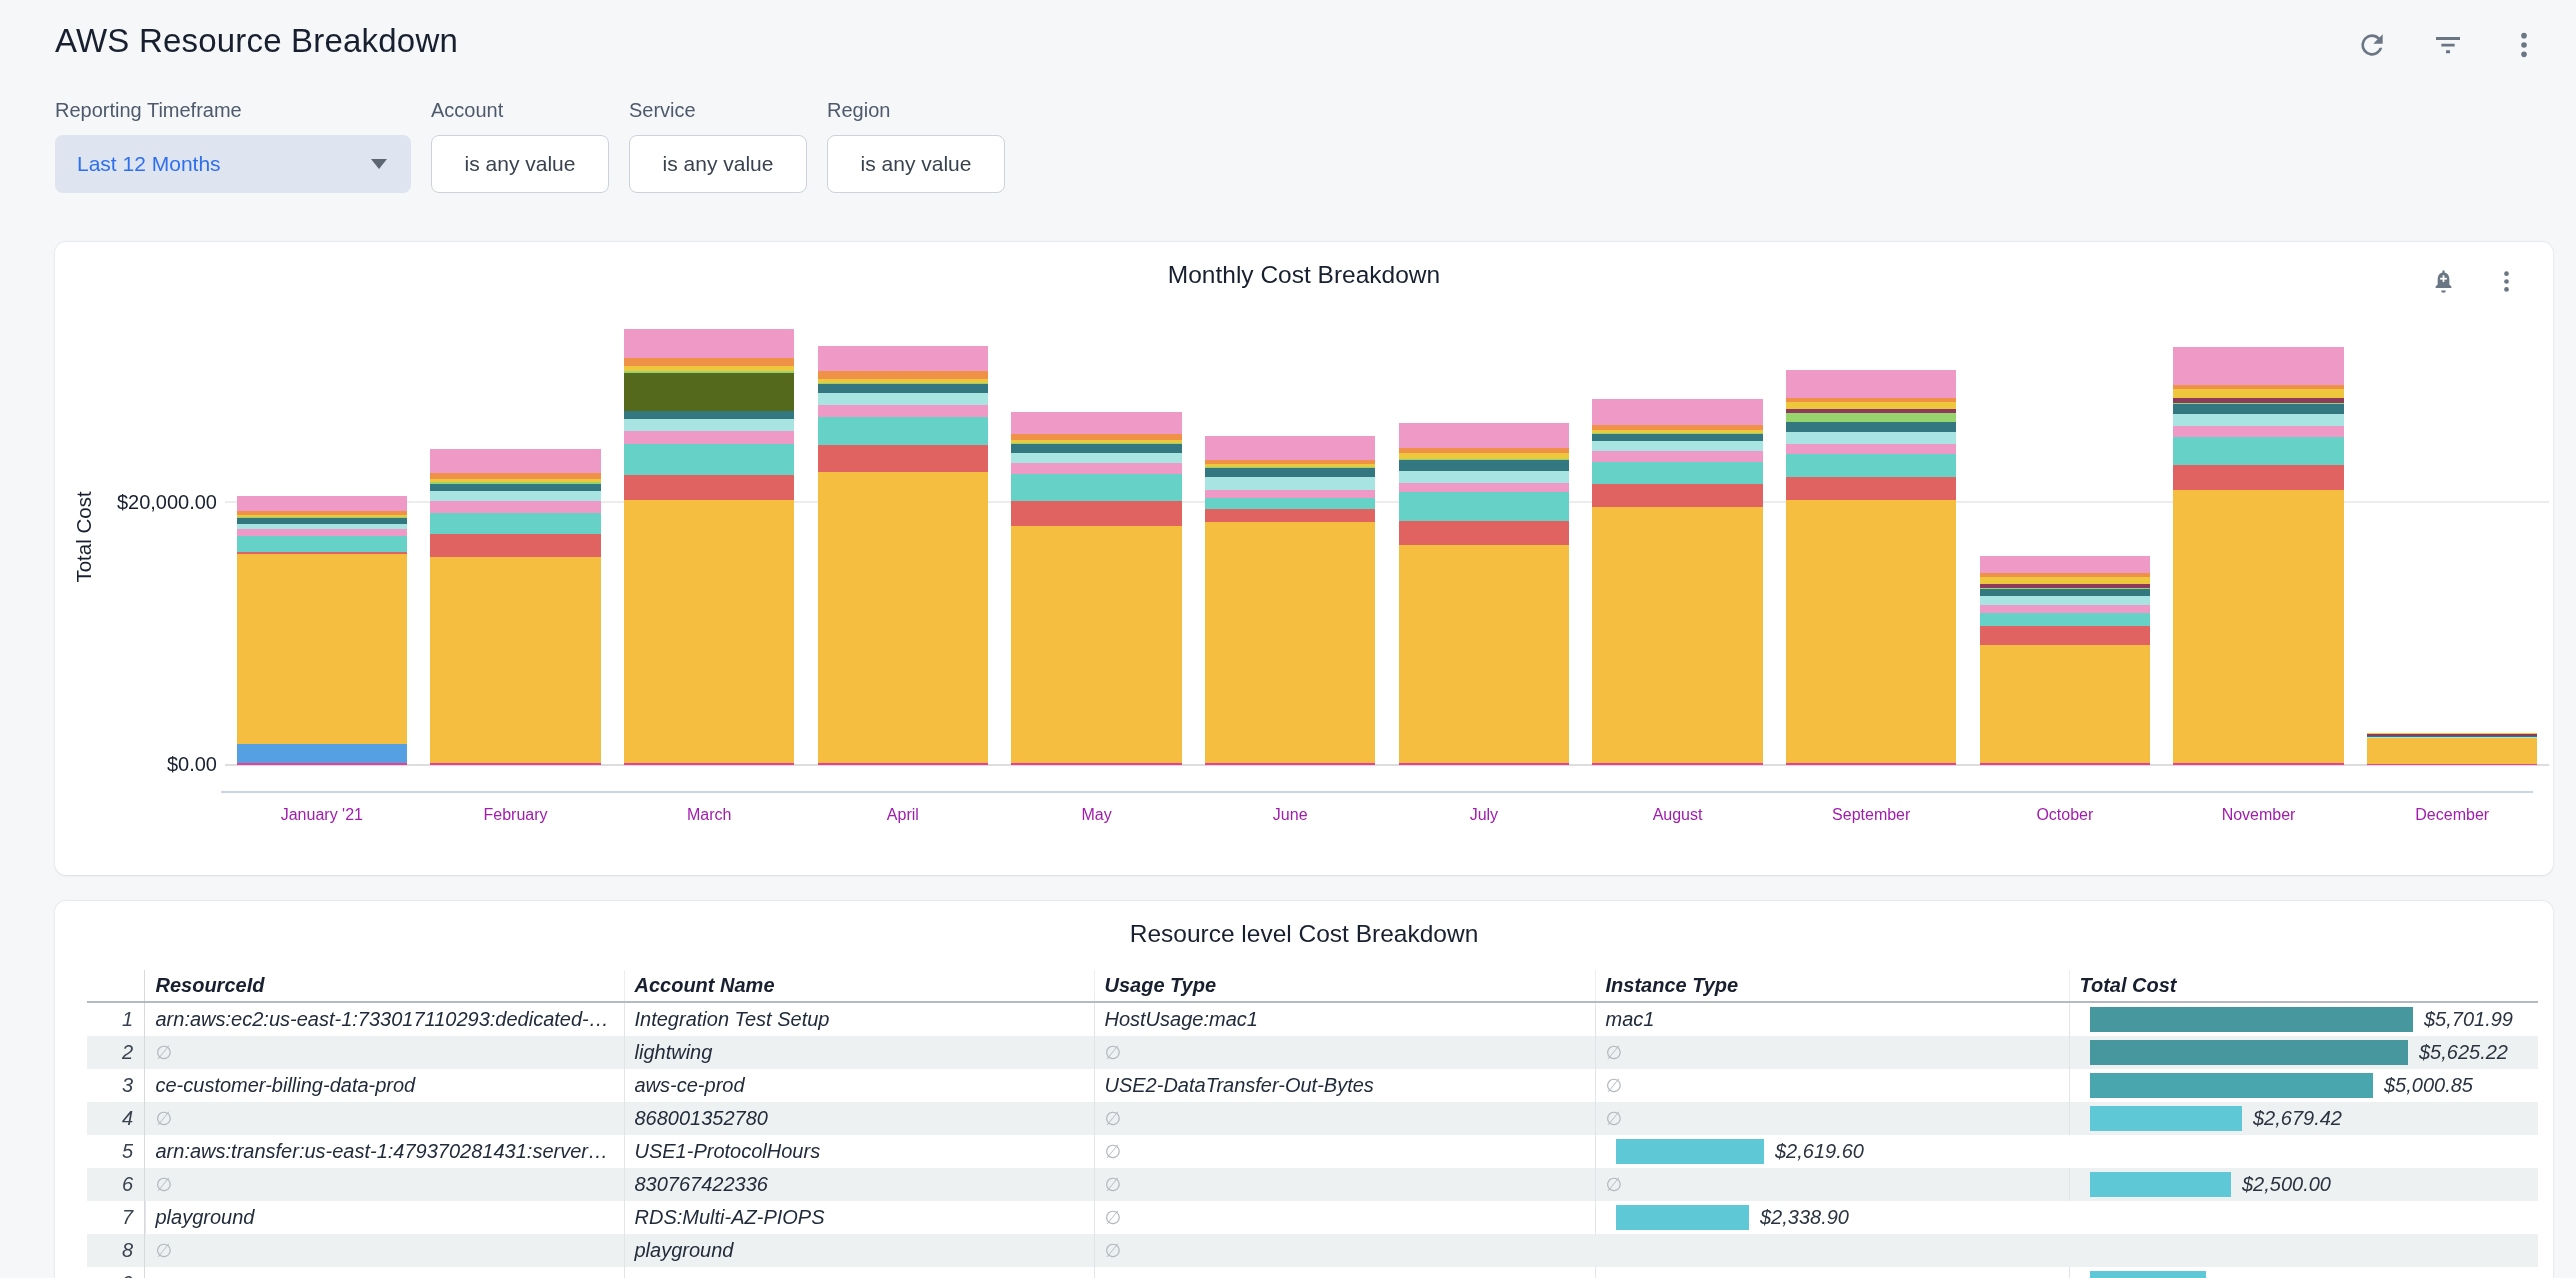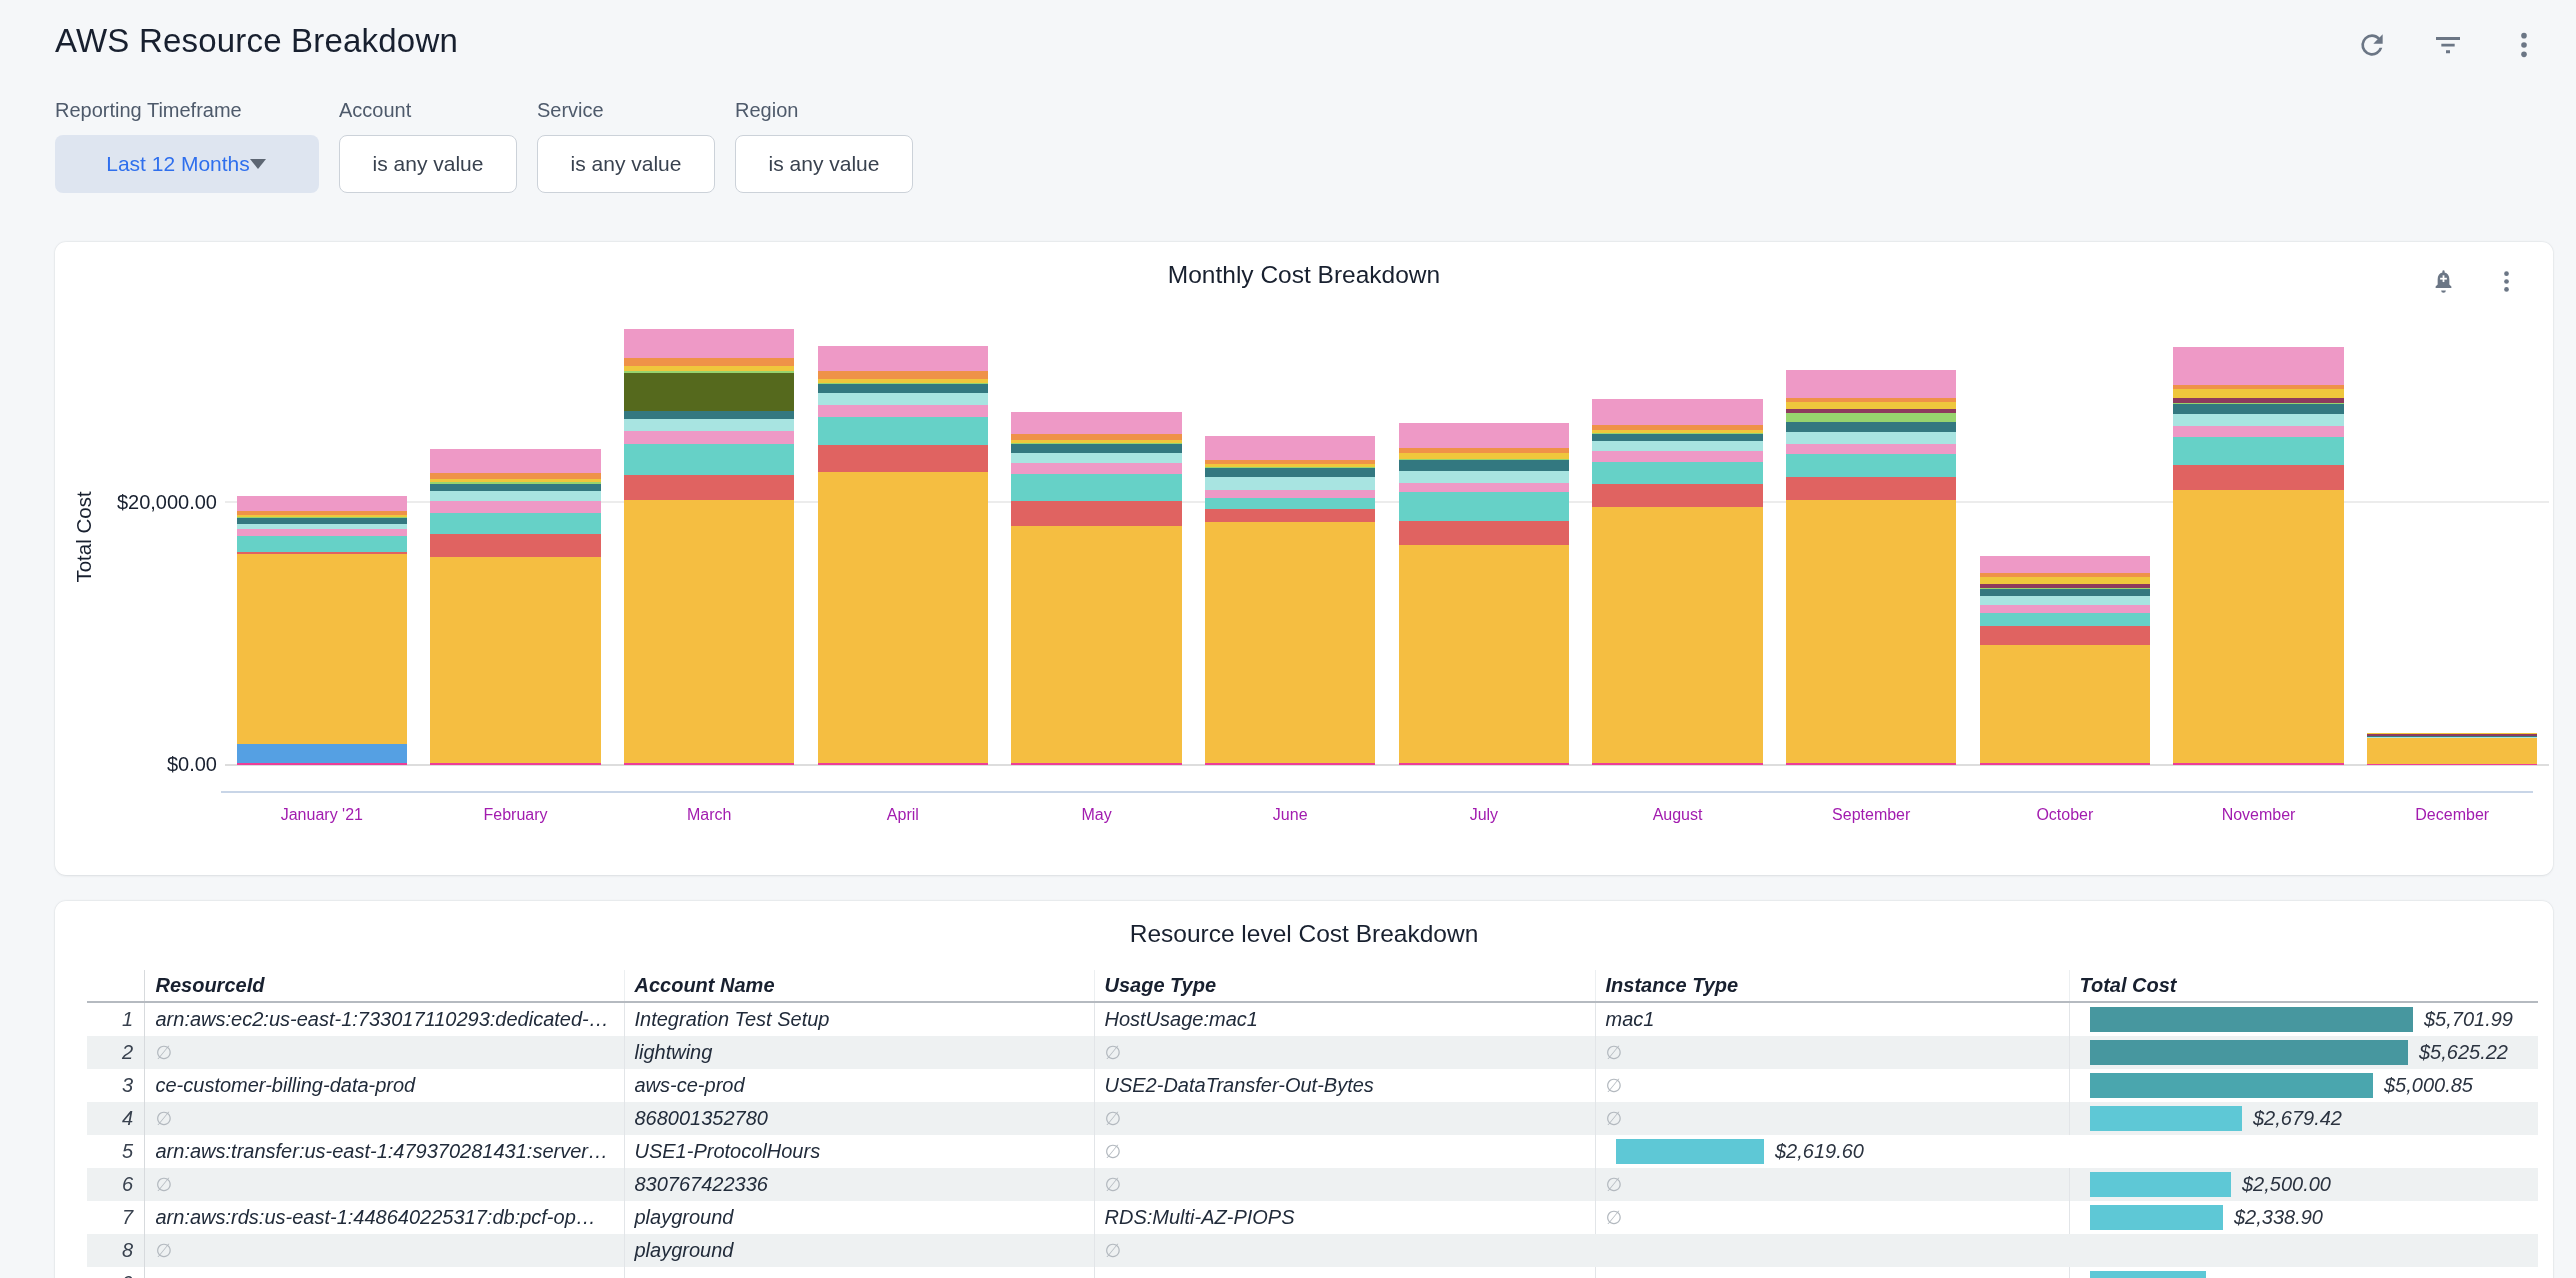--- a/index.html
+++ b/index.html
@@ -10,21 +10,21 @@
   }
   
   .page-title { position:absolute; left:55px; top:22px; font-size:33px; font-weight:500; color:#18202f; letter-spacing:0.2px; }
   .header-icons { position:absolute; right:35px; top:27px; display:flex; gap:41px; align-items:center; }
   .hicon { width:35px; height:35px; display:flex; align-items:center; justify-content:center; cursor:pointer; color:#6b7685; }
   .hicon svg { width:32px; height:32px; fill:#6b7685; }
   
   .filters { position:absolute; left:55px; top:99px; display:flex; gap:20px; }
   .filter-group { display:flex; flex-direction:column; }
   .filter-label { font-size:20px; color:#4e5a6b; margin-bottom:12.6px; }
-  .tf-pill { width:264px; height:58px; background:#dee5f0; border-radius:8px; display:flex; align-items:center; justify-content:center; padding:0 24px 0 22px; cursor:pointer; }
+  .tf-pill { width:356px; height:58px; background:#dee5f0; border-radius:8px; display:flex; align-items:center; justify-content:space-between; padding:0 24px 0 22px; cursor:pointer; }
   .tf-pill .val { font-size:21px; color:#2f6fed; }
   .caret { width:0; height:0; border-left:8.7px solid transparent; border-right:8.7px solid transparent; border-top:10.3px solid #5d6673; }
   .any-box { min-width:178px; height:58px; background:#ffffff; border:1.6px solid #ccd2d9; border-radius:8px; display:flex; align-items:center; justify-content:center; padding:0 27px; font-size:21px; color:#39424f; cursor:pointer; }
   
   .card { position:absolute; left:55px; width:2498px; background:#ffffff; border-radius:11px; box-shadow:0 0.8px 2.4px rgba(40,50,60,.10), 0 0 0 0.8px rgba(40,50,60,.03); }
   #chart-card { top:242px; height:633px; }
   #table-card { top:901px; height:489px; }
   .card-title { position:absolute; left:0; right:0; top:19px; text-align:center; font-size:24.5px; color:#18202f; }
   .card-icons { position:absolute; right:32px; top:24px; display:flex; gap:33px; align-items:center; }
   .cicon { width:30px; height:30px; display:flex; align-items:center; justify-content:center; cursor:pointer; }
@@ -438,21 +438,20 @@
           <div class="tcell sep">
             <span class="nullv">∅</span>
           </div>
           <div class="tcell sep cost-cell">
             <div class="cost-bar" style="width: 141px; background: rgb(94, 200, 214);"></div>
             <span class="cost-label">$2,500.00</span>
           </div>
         </div>
         <div class="trow body-row">
           <div class="tcell cell-num">7</div>
-          <div class="tcell">arn:aws:rds:us-east-1:448640225317:db:pcf-op…</div>
           <div class="tcell sep">playground</div>
           <div class="tcell sep">RDS:Multi-AZ-PIOPS</div>
           <div class="tcell sep">
             <span class="nullv">∅</span>
           </div>
           <div class="tcell sep cost-cell">
             <div class="cost-bar" style="width: 133px; background: rgb(94, 200, 214);"></div>
             <span class="cost-label">$2,338.90</span>
           </div>
         </div>

